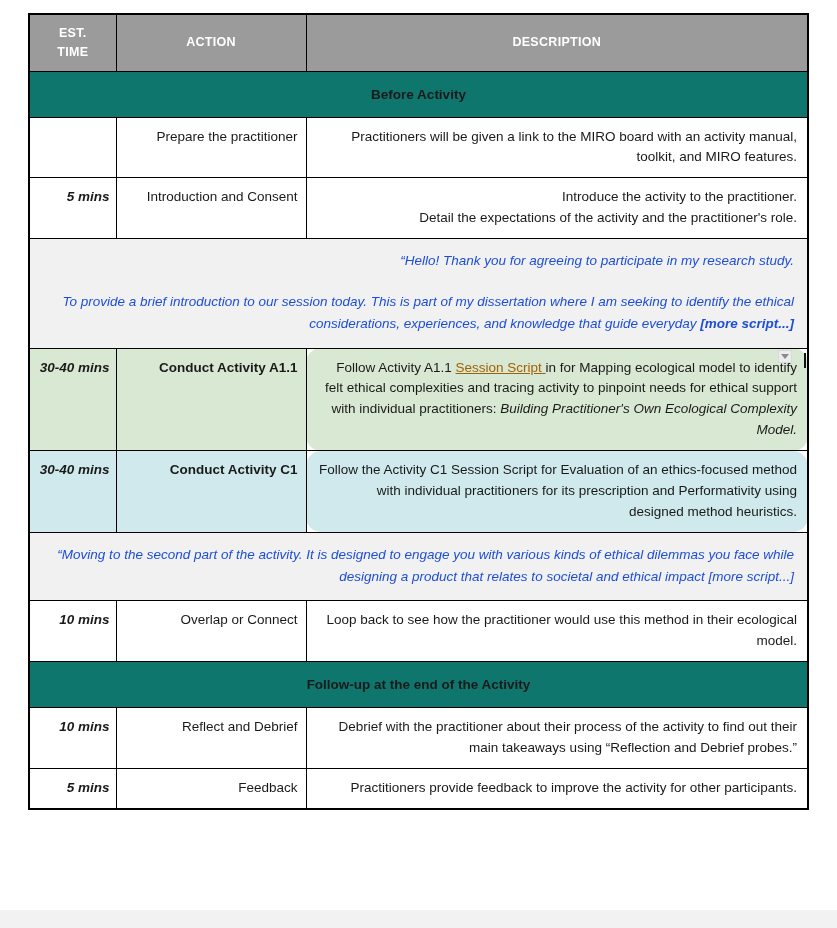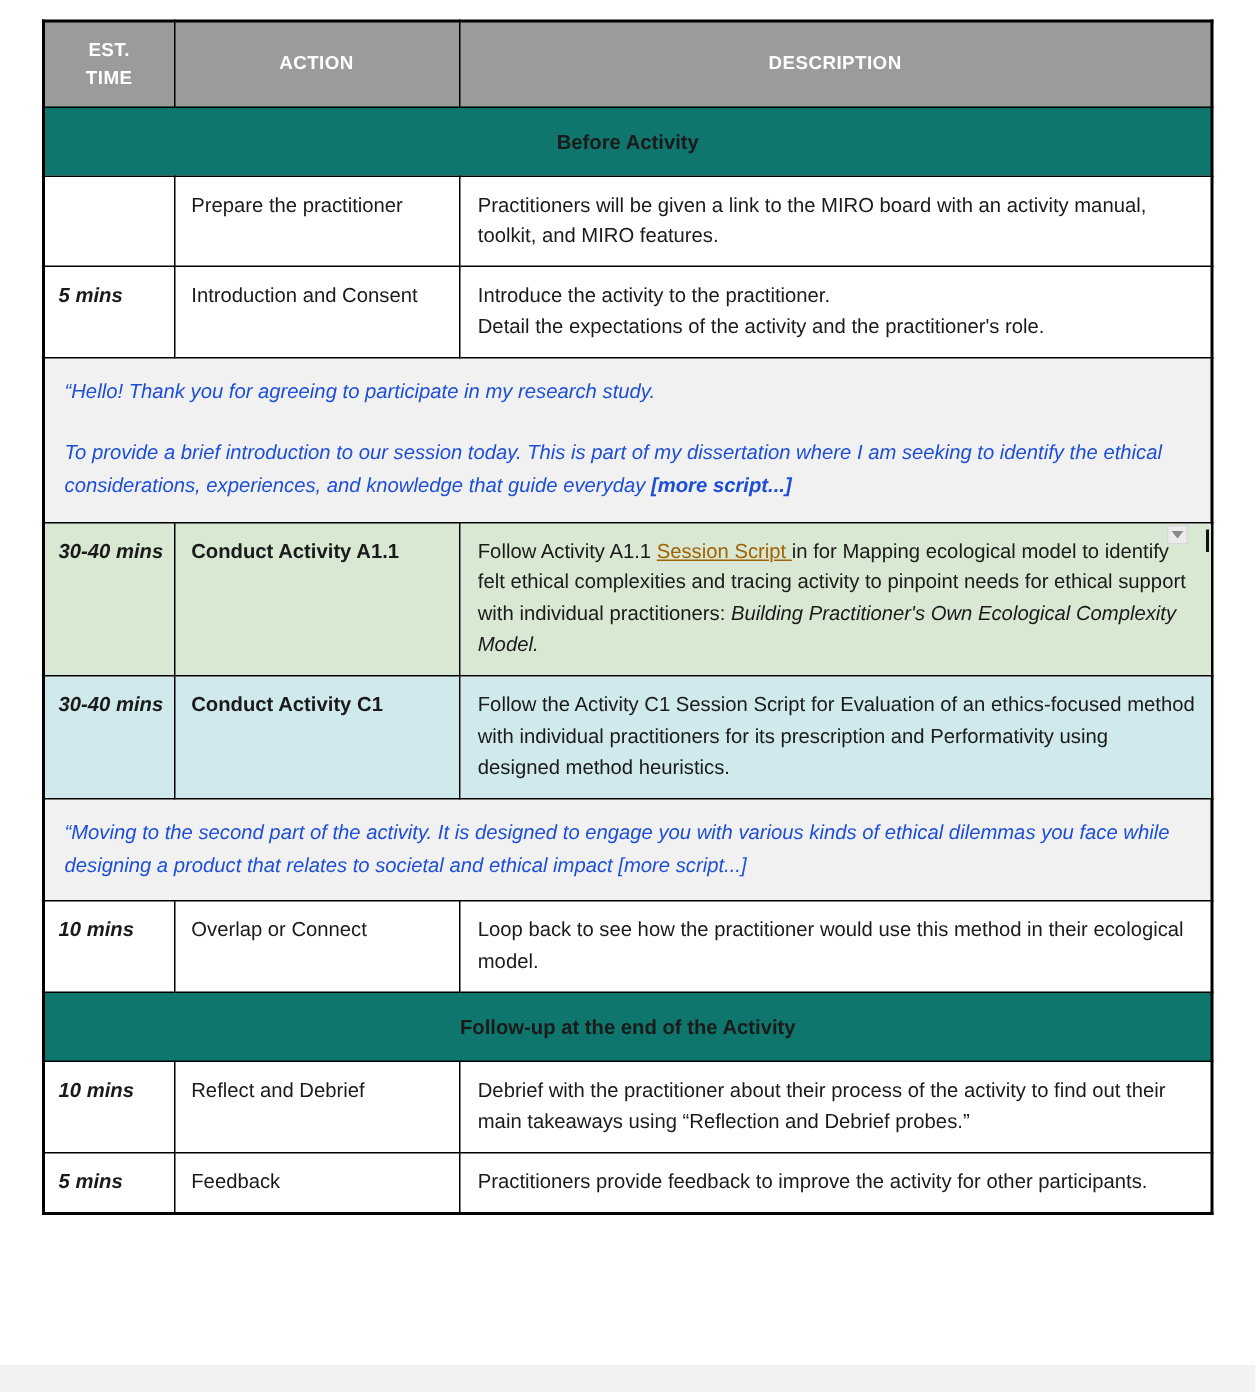--- a/index.html
+++ b/index.html
@@ -16,20 +16,21 @@
     background: #f2f2f2;
   }
   table.schedule {
     position: absolute; left: 28px; top: 13px; width: 779px;
     border-collapse: collapse; table-layout: fixed;
     border: 2px solid #000;
   }
   .schedule th, .schedule td {
     border: 1px solid #000;
     vertical-align: top;
+    text-align: right;
   }
   .schedule thead th {
     background: #9b9b9b;
     color: #ffffff;
     font-size: 12.5px;
     font-weight: bold;
     letter-spacing: 0.3px;
     text-align: center;
     vertical-align: middle;
     height: 57px;
@@ -56,20 +57,21 @@
     font-size: 13.5px;
     padding: 9px 8px 9px 11px;
     line-height: 1.5;
   }
   td.action-cell.bold { font-weight: bold; margin-top: 24px; }
   td.desc-cell {
     font-size: 13.5px;
     padding: 9px 10px 9px 12px;
     line-height: 1.55;
     position: relative;
+    border-radius: 15px;
   }
   td.desc-cell p { margin: 0; }
   td.script-cell {
     background: #f1f1f2;
     color: #1d4ed8;
     font-style: italic;
     font-size: 13.5px;
     padding: 11px 13px 13px 13px;
     line-height: 1.6;
   }

